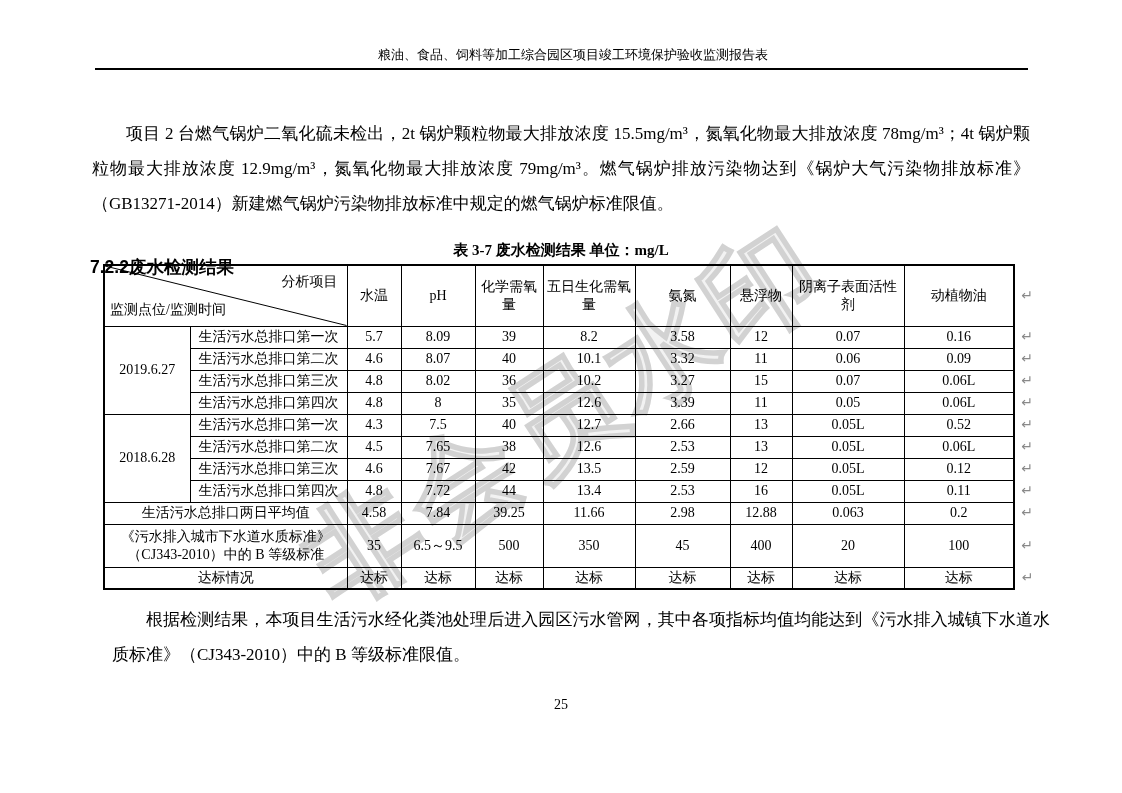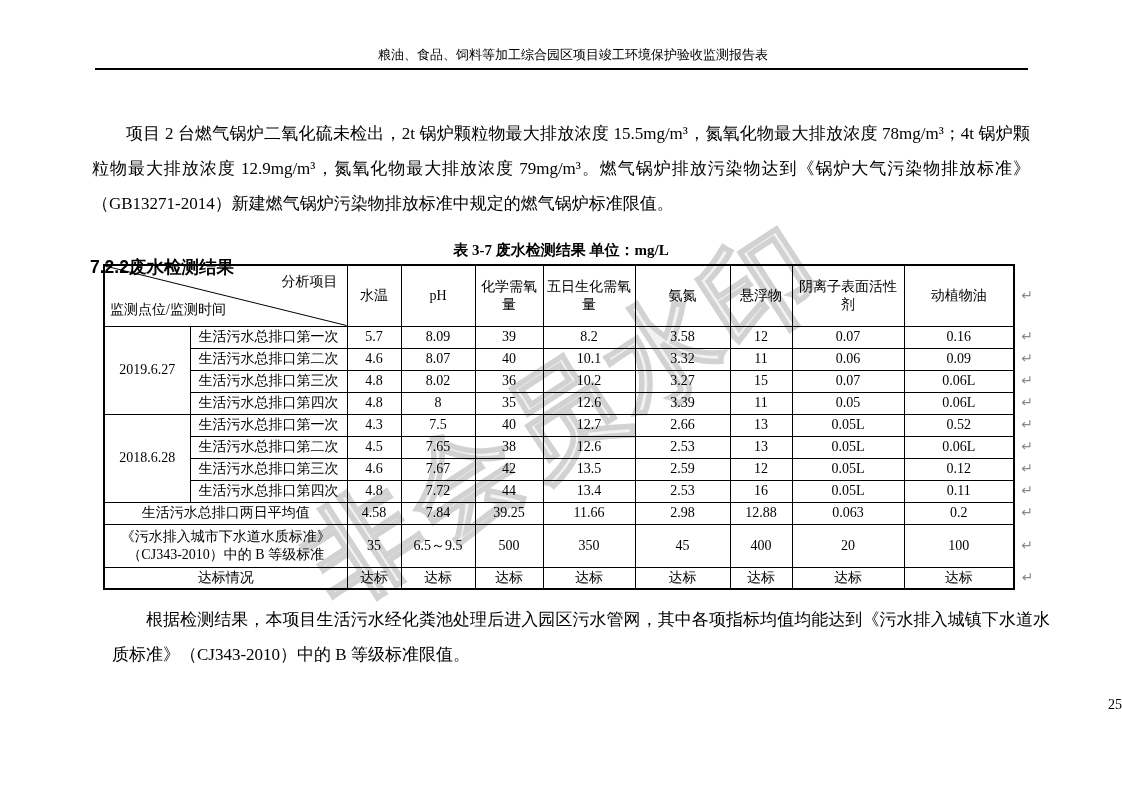--- a/index.html
+++ b/index.html
@@ -18,21 +18,21 @@
   }
   
   #header-title{top:46px;left:0;right:0;text-align:center;font-size:13px;margin-left:24px;}
   #header-rule{top:68px;left:95px;width:933px;height:2px;background:#000;}
   
   .para{left:92px;width:938px;font-size:17px;line-height:35px;text-align:justify;text-indent:34px;}
   #para-1{top:116px;}
   #para-2{top:602px;margin-left:20px;}
   #section-heading{top:215px;left:90px;font-size:17.5px;font-weight:bold;font-family:"Liberation Sans","DejaVu Sans",sans-serif;margin-top:40px;}
   #table-caption{top:241px;left:0;right:0;text-align:center;font-size:15px;font-weight:bold;}
-  #page-number{top:697px;left:0;right:0;text-align:right;font-size:14px;}
+  #page-number{top:697px;left:0;right:0;text-align:center;font-size:14px;}
   
   #wastewater-table{position:absolute;z-index:1;top:264px;left:103px;border-collapse:collapse;table-layout:fixed;background:transparent;}
   #wastewater-table td{font-size:14px;text-align:center;vertical-align:middle;line-height:1.25;padding:0;background:transparent;}
   td.c{border:1px solid #000;}
   td.h{padding:0 9px;}
   td.bl2{border-left-width:2px;}
   td.br2{border-right-width:2px;margin-left:23px;}
   td.bt2{border-top-width:2px;}
   td.bb2{border-bottom-width:2px;}
   tr.r-head{height:61px;}

